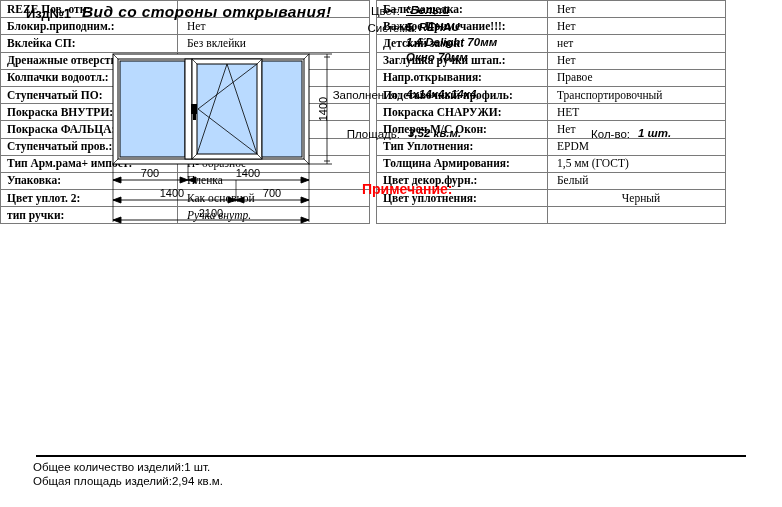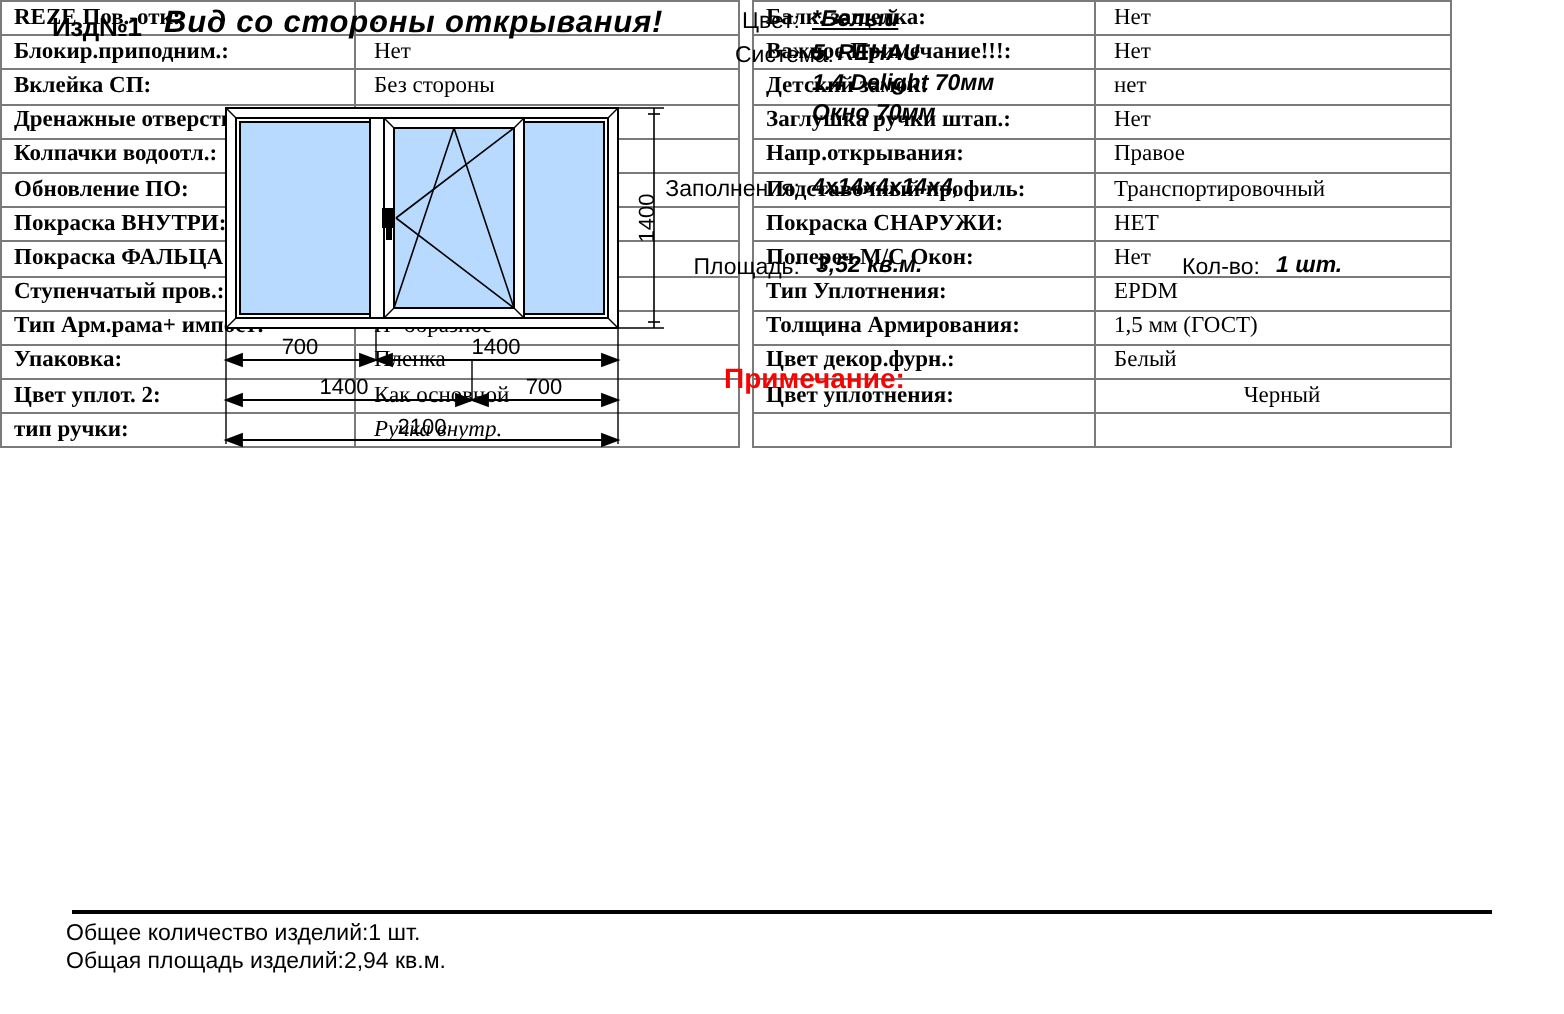--- a/index.html
+++ b/index.html
@@ -196,41 +196,41 @@
       </tr>
       <tr>
         <td class="k" style="width: 170px; margin-top: 34px;">Блокир.приподним.:</td>
         <td class="v" style="width: 182px;">Нет</td>
         <td class="gap"></td>
         <td class="k" style="width: 164px;">Важное Примечание!!!:</td>
         <td class="v" style="width: 168px;">Нет</td>
       </tr>
       <tr>
         <td class="k" style="width: 170px;">Вклейка СП:</td>
-        <td class="v" style="width: 182px;">Без стороны</td>
+        <td class="v" style="width: 182px;">Без вклейки</td>
         <td class="gap"></td>
         <td class="k" style="width: 164px;">Детский замок:</td>
         <td class="v" style="width: 168px;"> нет</td>
       </tr>
       <tr>
         <td class="k" style="width: 170px;">Дренажные отверстия:</td>
         <td class="v" style="width: 182px;">Есть</td>
         <td class="gap"></td>
         <td class="k" style="width: 164px;">Заглушка ручки штап.:</td>
         <td class="v" style="width: 168px;">Нет</td>
       </tr>
       <tr>
         <td class="k" style="width: 170px;">Колпачки водоотл.:</td>
         <td class="v" style="width: 182px;"> По умолчанию</td>
         <td class="gap"></td>
         <td class="k" style="width: 164px;">Напр.открывания:</td>
         <td class="v" style="width: 168px;">Правое</td>
       </tr>
       <tr>
-        <td class="k" style="width: 170px;">Обновление ПО:</td>
+        <td class="k" style="width: 170px;">Ступенчатый ПО:</td>
         <td class="v" style="width: 182px;">от 16.04.2026</td>
         <td class="gap"></td>
         <td class="k" style="width: 164px;">Подставочный профиль:</td>
         <td class="v" style="width: 168px;">Транспортировочный</td>
       </tr>
       <tr>
         <td class="k" style="width: 170px;">Покраска ВНУТРИ:</td>
         <td class="v" style="width: 182px;"> НЕТ</td>
         <td class="gap"></td>
         <td class="k" style="width: 164px;">Покраска СНАРУЖИ:</td>

